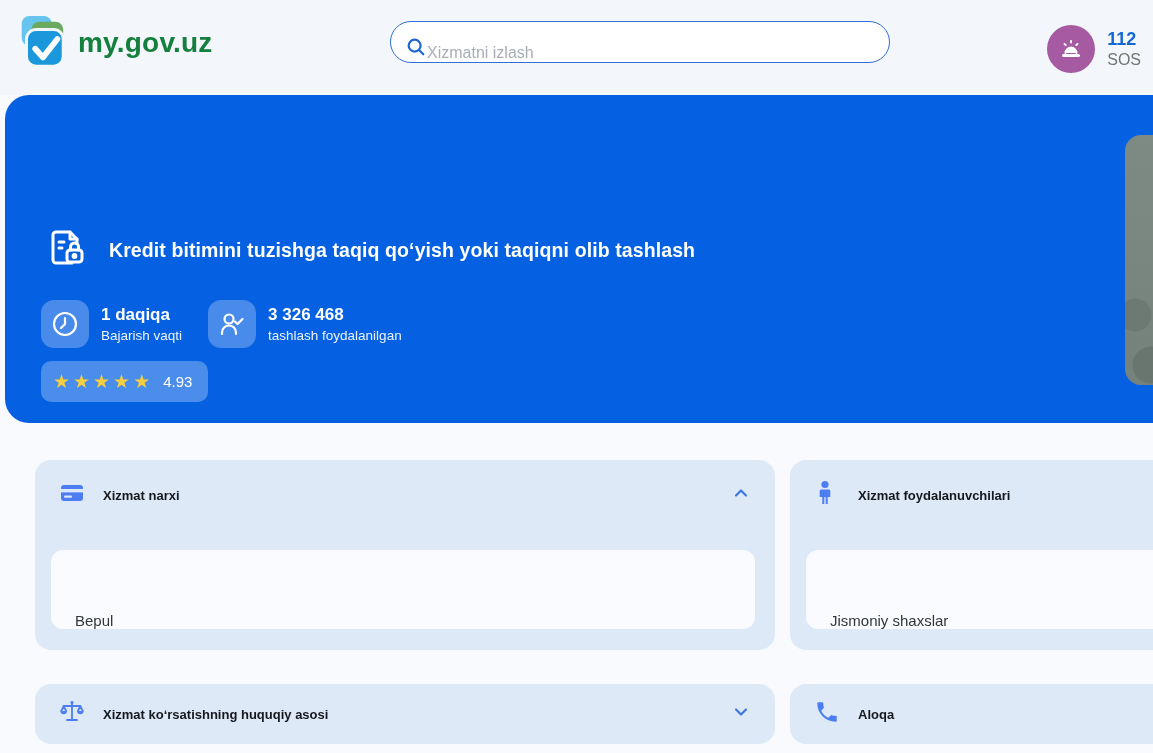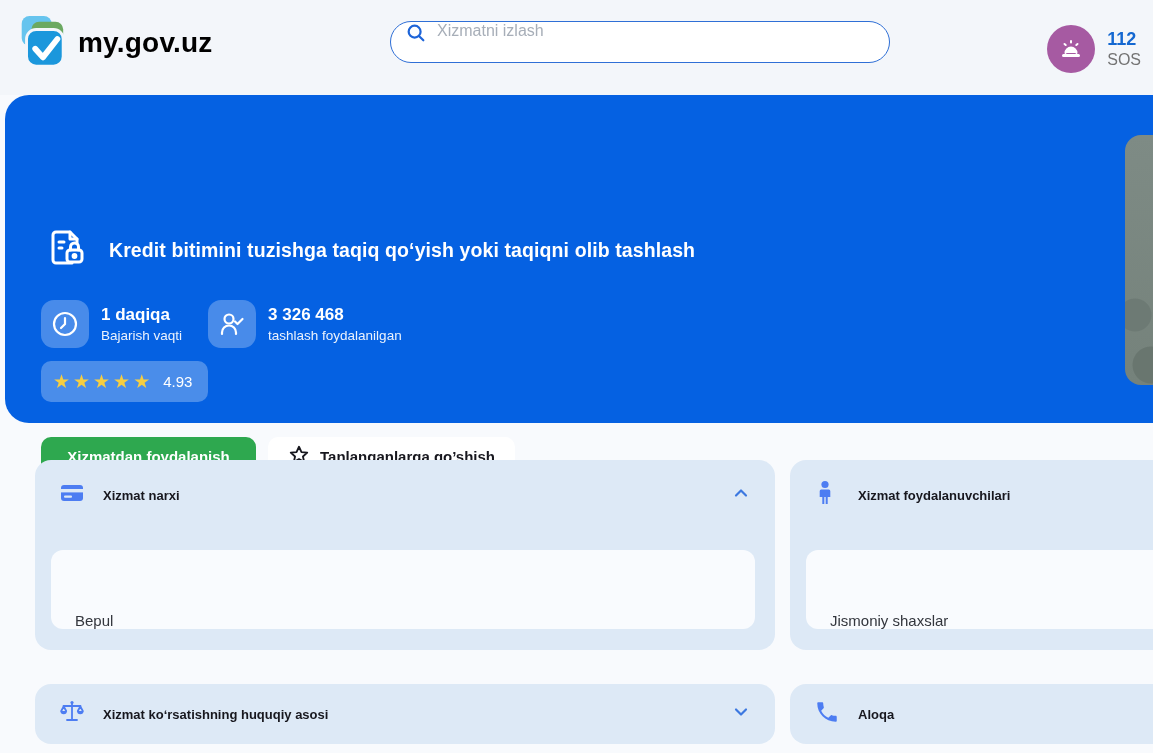--- a/index.html
+++ b/index.html
@@ -3,24 +3,24 @@
 <meta charset="utf-8">
 <style>
   * { margin:0; padding:0; box-sizing:border-box; }
   html,body { width:1153px; height:753px; overflow:hidden;
     font-family:"Liberation Sans", sans-serif; background:#f8fafd; }
   .page { position:relative; width:1153px; height:753px; }
 
   
   .header { position:absolute; left:0; top:0; width:1153px; height:95px; background:#f3f6fa; }
   .logo { position:absolute; left:14px; top:13px; display:flex; align-items:center; gap:10px; cursor:pointer; }
-  .logo-text { font-size:28px; font-weight:700; color:#000000; letter-spacing:0.2px; }
+  .logo-text { font-size:28px; font-weight:700; color:#15803d; letter-spacing:0.2px; }
   .search-wrap { position:absolute; left:390px; top:21px; width:500px; height:42px;
     background:#ffffff; border:1.5px solid #2f6fd6; border-radius:21px;
-    display:flex; align-items:flex-start; padding:0 14px; gap:10px; }
+    display:flex; align-items:flex-end; padding:0 14px; }
   .search-wrap input { border:none; outline:none; flex:1; font-size:16px; color:#3c4350;
     font-family:"Liberation Sans", sans-serif; background:transparent; }
   .search-wrap input::placeholder { color:#a7aeb8; }
   .sos { position:absolute; right:12px; top:17px; display:flex; align-items:center; gap:12px; cursor:pointer;margin-top:8px; }
   .sos-circle { width:48px; height:48px; border-radius:50%; background:#a65aa2;
     display:flex; align-items:center; justify-content:center; }
   .sos-num { font-size:18px; font-weight:700; color:#1468d1; line-height:1.2; }
   .sos-lbl { font-size:16px; color:#737373; line-height:1.2; }
 
   
@@ -155,31 +155,20 @@
           <div class="stat-label">tashlash foydalanilgan</div>
         </div>
       </div>
     </div>
 
     <div class="rating">
       <span class="rating-stars">★★★★★</span>
       <span class="rating-value">4.93</span>
     </div>
 
-    <div class="hero-buttons">
-      <button class="btn btn-primary">Xizmatdan foydalanish</button>
-      <button class="btn btn-secondary">
-        <span>
-          <svg width="22" height="22" viewBox="0 0 24 24" fill="none" stroke="#17171e" stroke-width="2" stroke-linejoin="round">
-            <path d="M12 3 l2.7 5.8 6.3 .6 -4.7 4.2 1.4 6.2 -5.7 -3.3 -5.7 3.3 1.4 -6.2 -4.7 -4.2 6.3 -.6 z"></path>
-          </svg>
-        </span>
-        <span>Tanlanganlarga qo’shish</span>
-      </button>
-    </div>
 
     <div class="hero-photo"></div>
   </section>
 
   <main>
 
     <div class="card card-1">
       <div class="card-header">
         <span>
           <svg width="26" height="26" viewBox="0 0 26 26">

